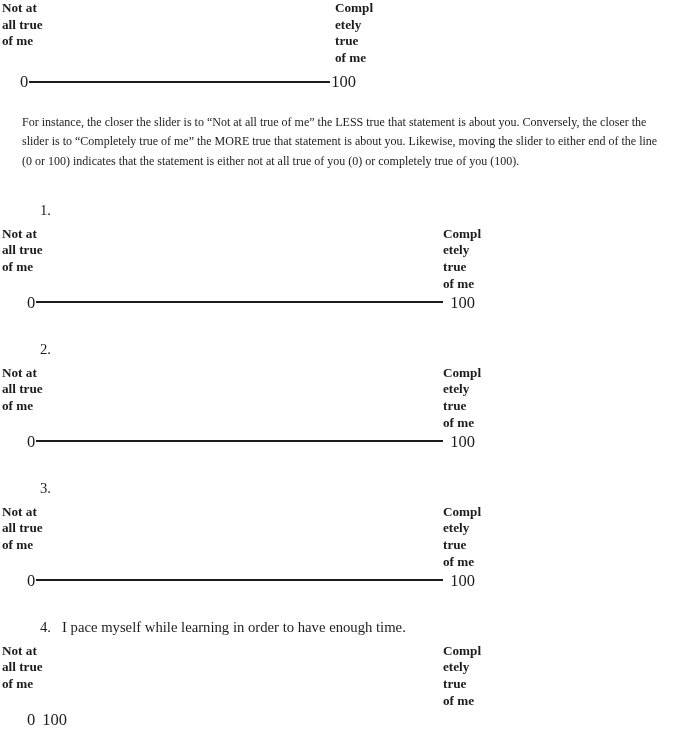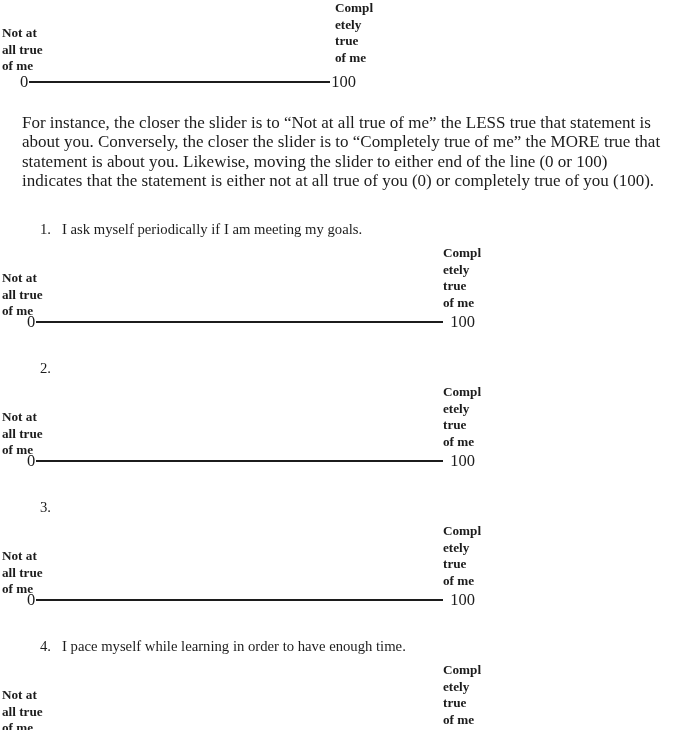--- a/index.html
+++ b/index.html
@@ -16,21 +16,21 @@
   
   .scale-labels { position: relative; }
   .scale-label {
     position: absolute;
     top: 0;
     font-weight: bold;
     font-size: 13.2px;
     line-height: 16.6px;
     white-space: nowrap;
   }
-  .scale-label--left { left: 2px; margin-top: 25px; }
+  .scale-label--left { left: 2px; }
 
   .scale--example .scale-labels { height: 69px; padding-top: 2px; }
   .scale--example .scale-label--right { left: 335px; }
 
   .scale--item .scale-labels { height: 66px; }
   .scale--item .scale-label--right { left: 443px; }
 
   .scale-slider {
     display: flex;
     align-items: center;
@@ -46,21 +46,21 @@
   .scale--example .scale-line { width: 301px; margin-left: 1px; }
   .scale--example .scale-max { margin-left: 1px; }
 
   .scale--item .scale-min { margin-left: 27px; }
   .scale--item .scale-line { width: 407px; margin-left: 1px; }
   .scale--item .scale-max { margin-left: 7px; }
 
   
   .intro {
     margin: 21px 18px 0 22px;
-    font-size: 17px;
+    font-size: 12px;
     line-height: 19.3px;
   }
 
   
   .items { margin-top: 30px; }
   .item { margin-bottom: 27px; }
   .item-statement {
     display: flex;
     font-size: 14.7px;
     line-height: 19px;
@@ -93,21 +93,20 @@
       <span class="scale-max">100</span>
     </div>
   </div>
 
   <p class="intro">For instance, the closer the slider is to “Not at all true of me” the LESS true that statement is about you. Conversely, the closer the slider is to “Completely true of me” the MORE true that statement is about you. Likewise, moving the slider to either end of the line (0 or 100) indicates that the statement is either not at all true of you (0) or completely true of you (100).</p>
 
   <div class="items" id="items-container">
   <section class="item">
     <div class="item-statement">
       <span class="item-number">1.</span>
-      <span class="item-text">I ask myself periodically if I am meeting my goals.</span>
     </div>
     <div class="scale scale--item item-scale">
       <div class="scale-labels">
         <div class="scale-label scale-label--left">
           <div>Not at</div>
           <div>all true</div>
           <div>of me</div>
         </div>
         <div class="scale-label scale-label--right">
           <div>Compl</div>

